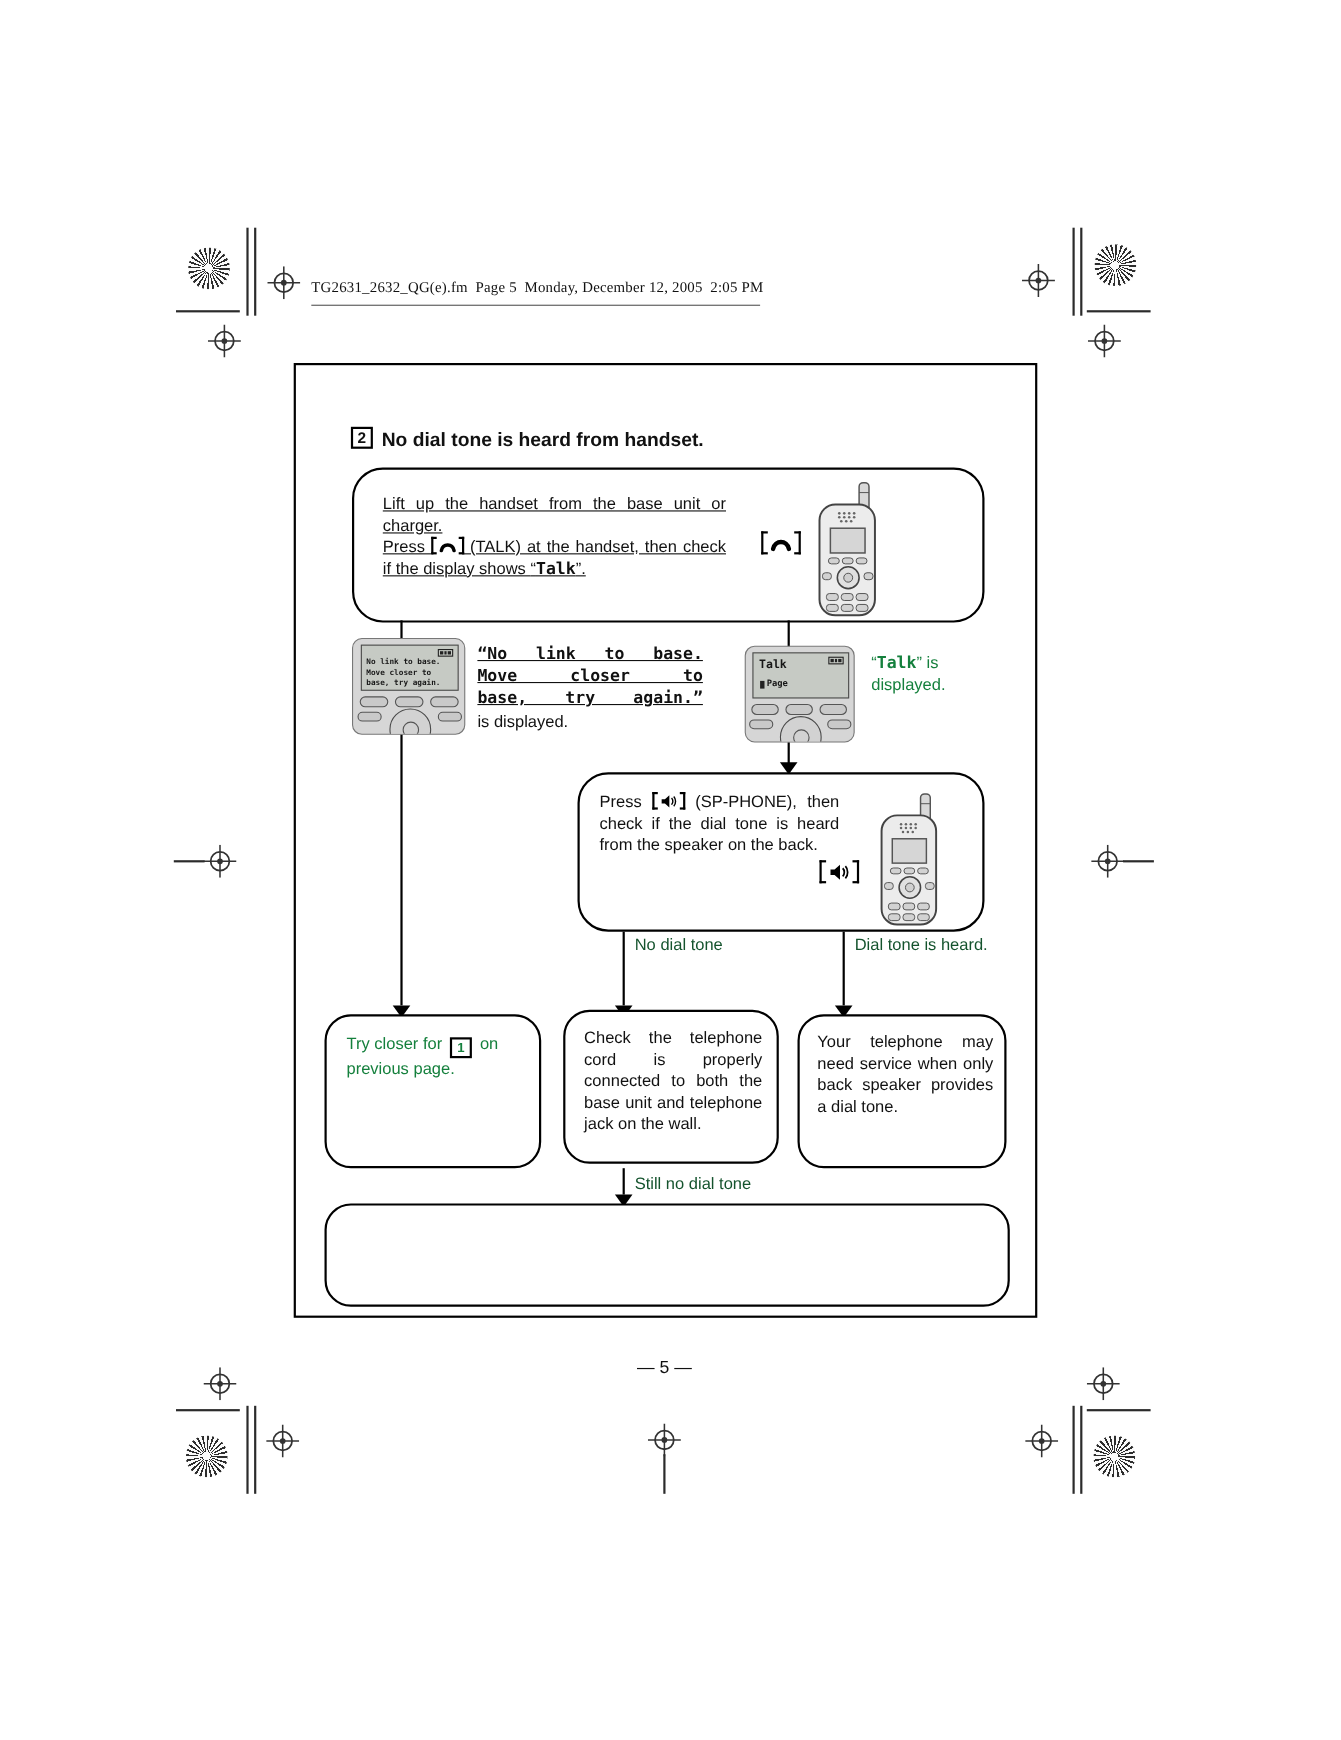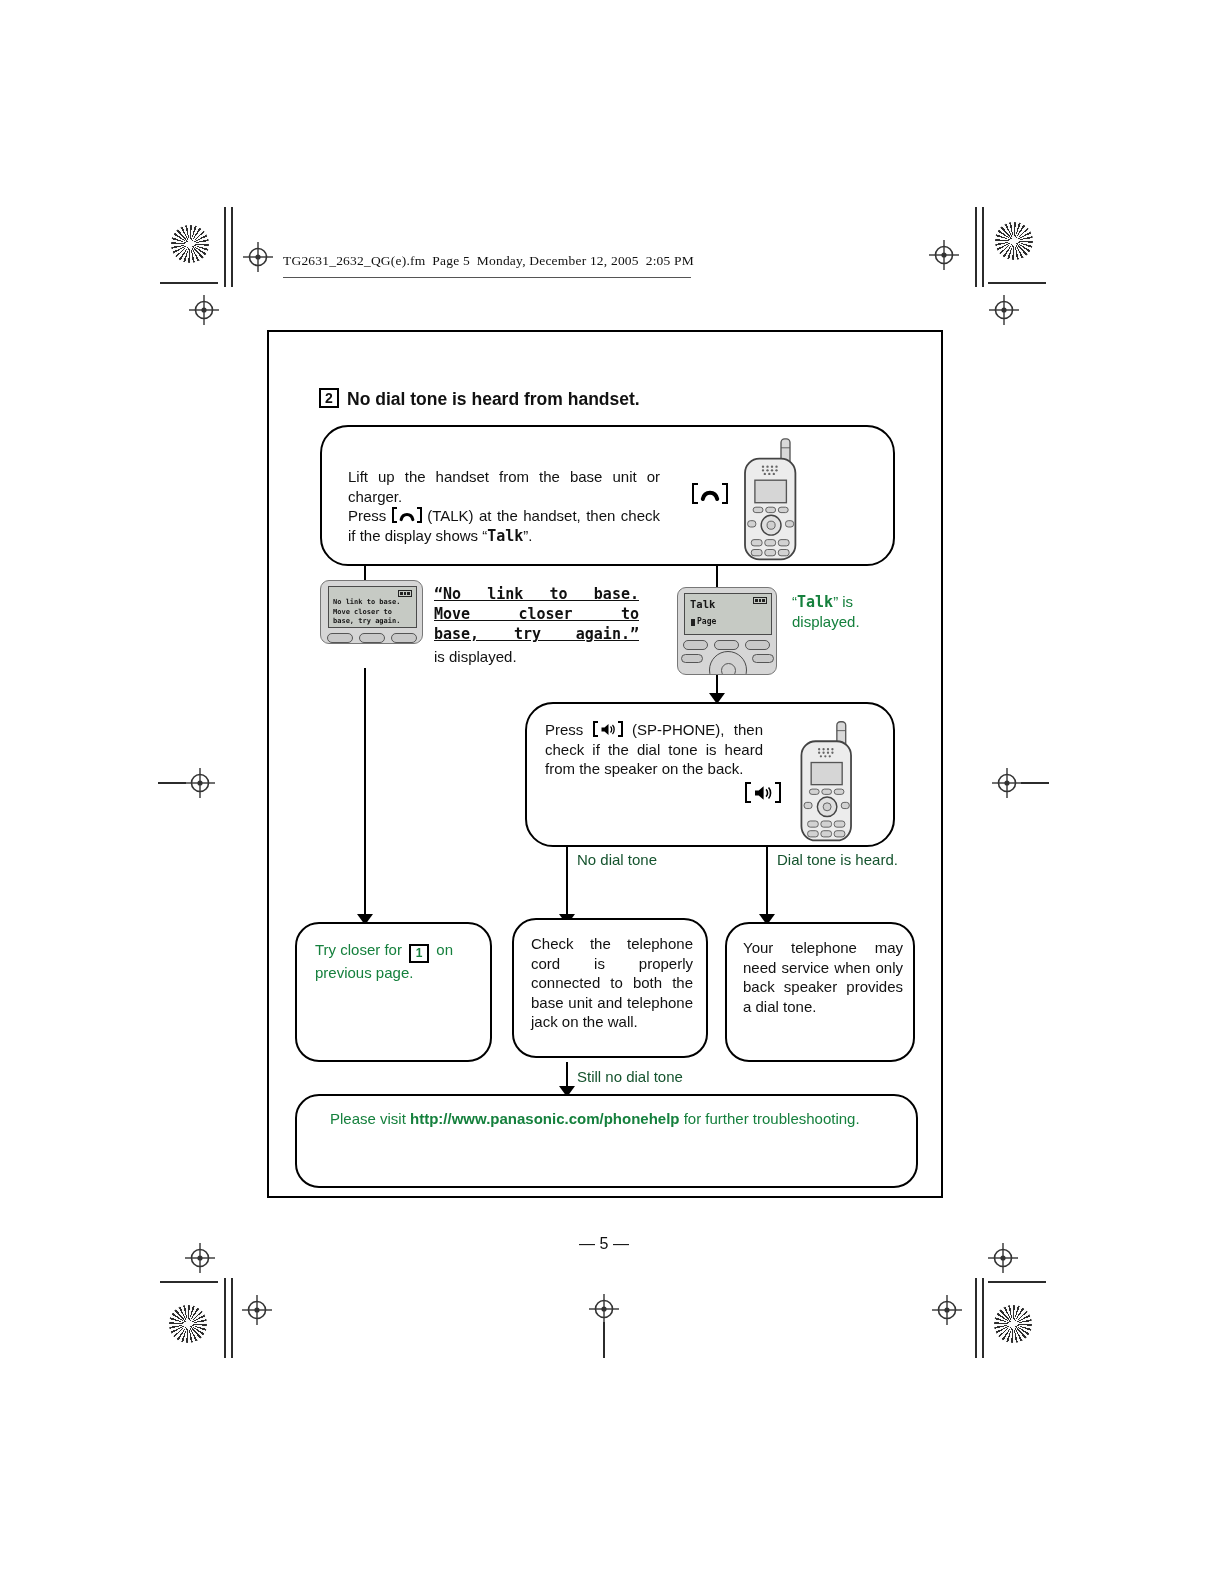--- a/index.html
+++ b/index.html
@@ -185,21 +185,21 @@
 
   <div id="main-box">
 
 
     <div class="numbox" style="left:50px;top:56px;">
       <span>2</span>
     </div>
     <div class="section-heading" style="left:78px;top:57px;">No dial tone is heard from handset.</div>
 
     <div class="flowbox" style="left:51px;top:93px;width:575px;height:141px;">
-      <div class="abs body-just" style="left:26px;top:40px;width:312px;">
+      <div class="abs body-just" style="left:26px;top:22px;width:312px;text-decoration:underline;">
         <span>Lift up the handset from the base unit or charger.</span><br>
         <span>Press </span><span class="keycap">
             <i class="br open"></i>
             <svg class="key-glyph" viewBox="0 0 18 13">
               <path d="M2.5 11 C4.2 3.5,13.8 3.5,15.5 11" fill="none" stroke="#000" stroke-width="3.6" stroke-linecap="round"></path>
             </svg>
             <i class="br close"></i>
           </span><span> (TALK) at the handset, then check if the display shows </span><span>“</span><span class="mono">Talk</span><span>”.</span>
       </div>
       <div class="abs keycap lg" style="left:370px;top:56px;">
@@ -210,21 +210,21 @@
           <i class="br close"></i>
         </div>
       <svg class="phone" style="left:407px;top:10px;width:86px;height:126px;">
           <use href="#handsetsym"></use>
         </svg>
     </div>
 
     <div class="vline" style="left:95px;top:232px;height:17px;"></div>
     <div class="vline" style="left:447px;top:232px;height:24px;"></div>
 
-    <div class="lcd-crop" style="left:51px;top:248px;width:103px;height:64px;">
+    <div class="lcd-crop" style="left:51px;top:248px;width:103px;height:88px;">
       <div class="lcd-screen" style="left:7px;top:5px;width:89px;height:42px;">
         <span class="battery">
             <i></i>
             <i></i>
             <i></i>
           </span>
         <div class="lcd-lines">
           <span class="lcd-line">No link to base.</span>
           <span class="lcd-line">Move closer to</span>
           <span class="lcd-line">base, try again.</span>
@@ -327,21 +327,20 @@
     <div class="flowbox rad24" style="left:456px;top:590px;width:190px;height:140px;">
       <div class="abs body-just" style="left:16px;top:14px;width:160px;">Your telephone may need service when only back speaker provides a dial tone.</div>
     </div>
 
     <div class="vline" style="left:297px;top:730px;height:24px;"></div>
     <div class="arrow-down" style="left:290px;top:754px;"></div>
     <div class="edge-label" style="left:308px;top:736px;">Still no dial tone</div>
 
     <div class="flowbox rad24" style="left:26px;top:762px;width:623px;height:94px;">
       <div class="abs body-plain" style="left:33px;top:13px;width:535px;">
-        <span style="display:block;"><span>Please visit </span><span class="b">http://www.panasonic.com/phonehelp</span><span> for further troubleshooting.</span></span>
       </div>
     </div>
 
   </div>
 
   <div class="page-number">— 5 —</div>
 
 </div>
 
 </body></html>

